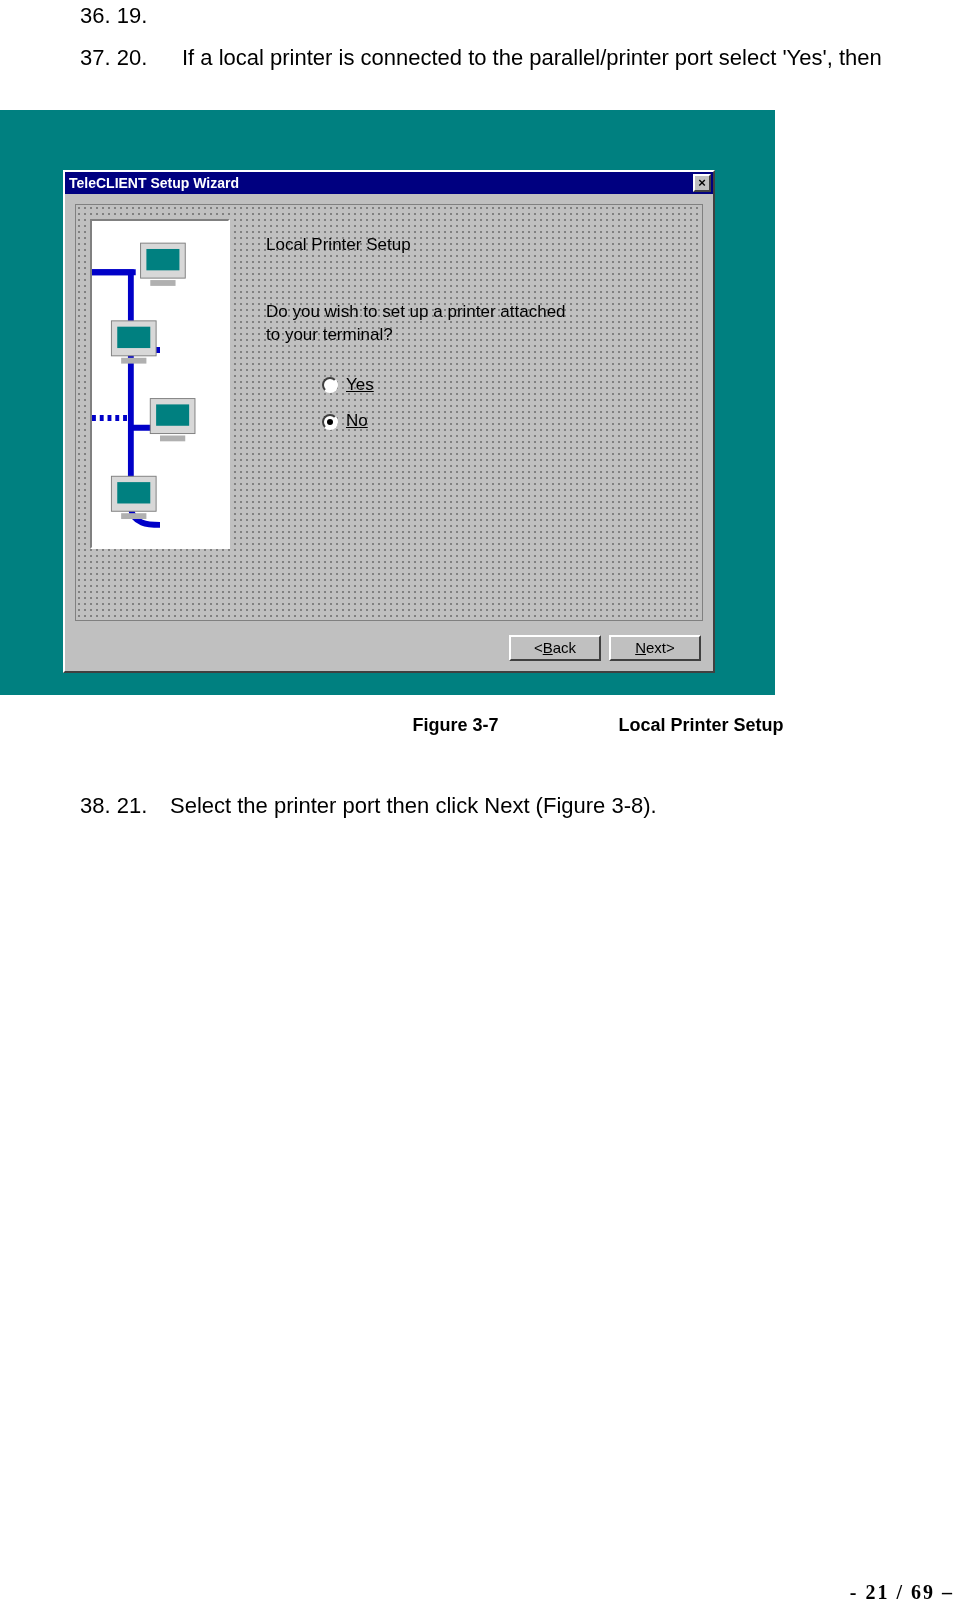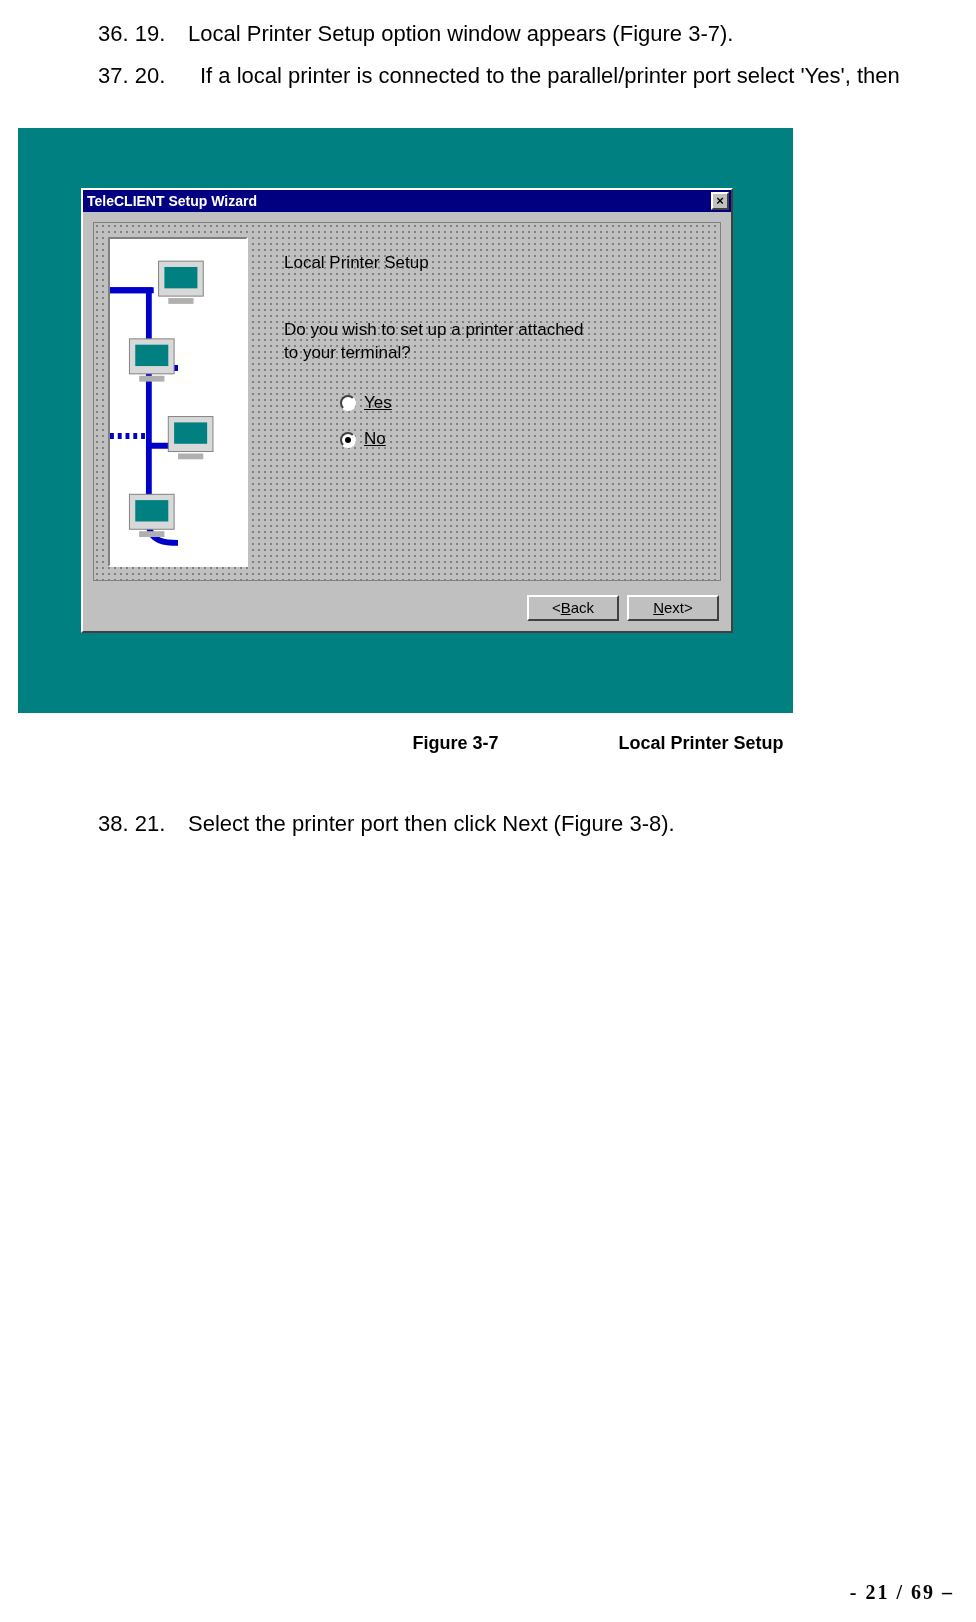--- a/index.html
+++ b/index.html
@@ -5,21 +5,21 @@
   html, body {
     margin: 0;
     padding: 0;
     background: #ffffff;
     font-family: Arial, Helvetica, sans-serif;
     color: #000;
     width: 976px;
   }
   .page {
     width: 976px;
-    padding: 18px;
+    padding: 0;
     position: relative;
     box-sizing: border-box;
     min-height: 1622px;
   }
   .body-text {
     font-size: 22px;
     line-height: 1.45;
     margin-left: 80px;
     margin-right: 16px;
   }
@@ -46,21 +46,21 @@
     background: #008080;
     position: relative;
   }
 
   
   .wizard {
     position: absolute;
     left: 63px;
     top: 60px;
     width: 652px;
-    height: 445px;
+    height: 503px;
     background: #c0c0c0;
     border-top: 2px solid #ffffff;
     border-left: 2px solid #ffffff;
     border-right: 2px solid #404040;
     border-bottom: 2px solid #404040;
     box-sizing: border-box;
   }
   .titlebar {
     height: 22px;
     background: #000080;
@@ -216,21 +216,20 @@
   }
 </style>
 </head>
 <body>
 
 <div class="page">
 
   <div class="body-text">
     <div class="list-item">
       <div class="li-num">36. 19.</div>
-      <div class="li-body">Local Printer Setup option window appears (Figure 3-7).</div>
     </div>
     <div class="list-item">
       <div class="li-num">37. 20.</div>
       <div class="li-body">
         <p>
           <span>If a local printer is connected to the parallel/printer port select 'Yes', then</span>
         </p>
       </div>
     </div>
   </div>

